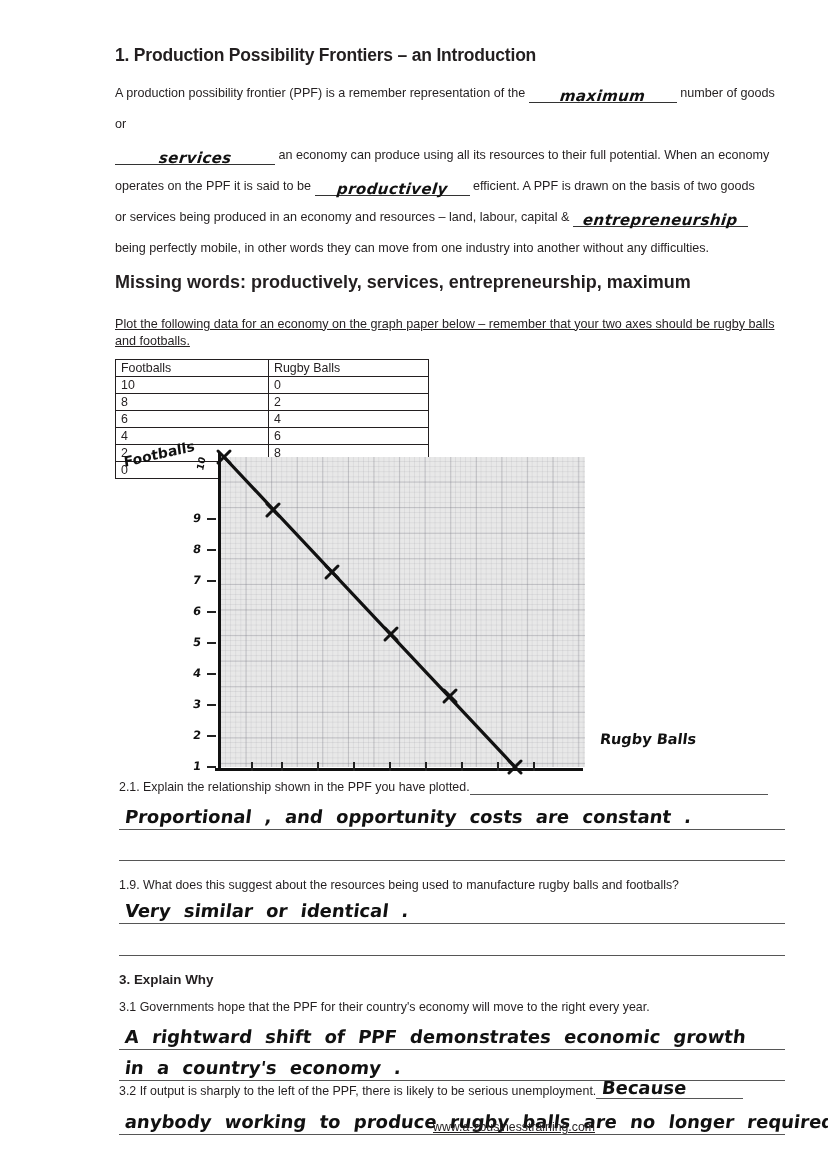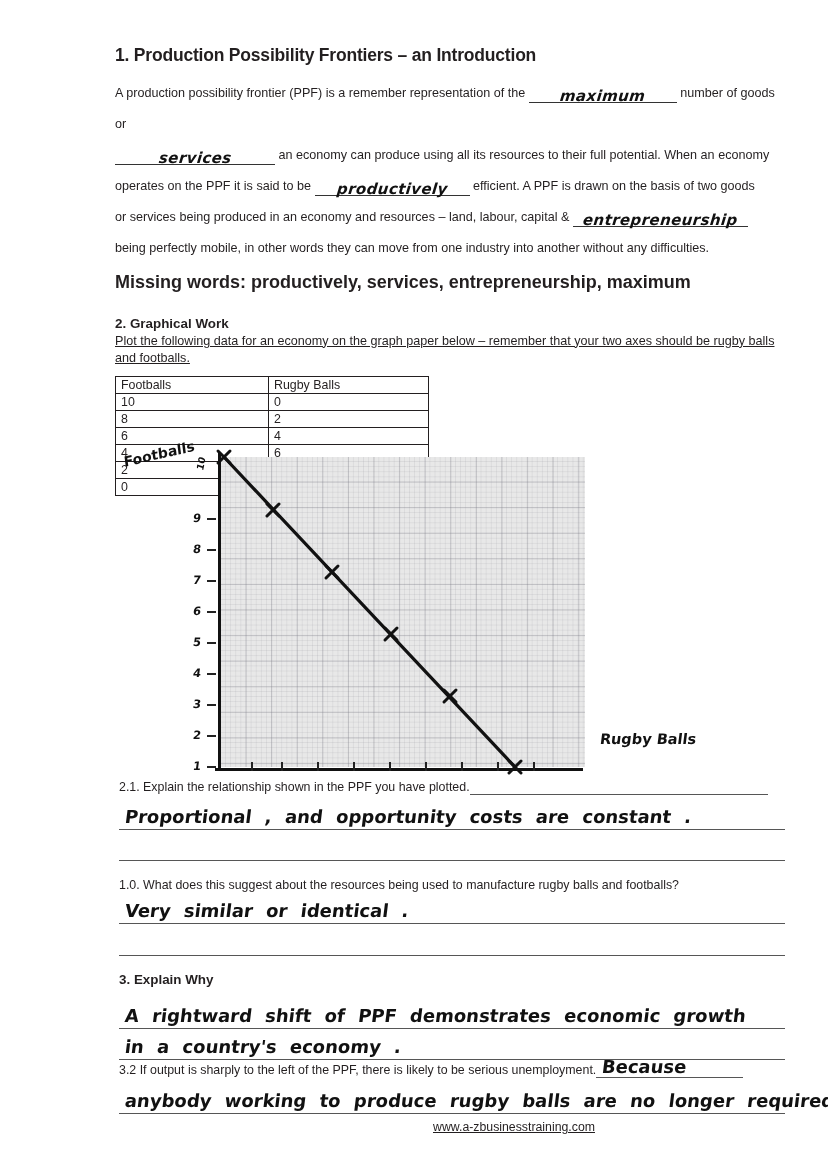--- a/index.html
+++ b/index.html
@@ -295,21 +295,20 @@
     <p class="para"><span>A production possibility frontier (PPF) is a remember representation of the</span>&nbsp;<span class="blank blank-maximum"><span class="hand">maximum</span></span>&nbsp;<span>number of goods or</span>
     <br><span class="blank blank-services"><span class="hand">services</span></span>&nbsp;<span>an economy can produce using all its resources to their full potential. When an economy</span>
     <br><span>operates on the PPF it is said to be</span>&nbsp;<span class="blank blank-productively"><span class="hand">productively</span></span>&nbsp;<span>efficient. A PPF is drawn on the basis of two goods</span>
     <br><span>or services being produced in an economy and resources – land, labour, capital &amp;</span>&nbsp;<span class="blank blank-entrepreneurship"><span class="hand">entrepreneurship</span></span>
     <br><span>being perfectly mobile, in other words they can move from one industry into another without any difficulties.</span></p>
 
     <p class="missing">Missing words: productively, services, entrepreneurship, maximum</p>
 
     <div style="height:22px"></div>
 
-    <h2 class="sec-head">2. Graphical Work</h2>
     <p class="para-tight">Plot the following data for an economy on the graph paper below – remember that your two axes should be rugby balls and footballs.</p>
 
     <table class="data">
       <colgroup>
           <col class="c1">
           <col class="c2">
         </colgroup>
       <thead>
         <tr>
           <th>Footballs</th>
@@ -427,36 +426,39 @@
         <div class="rule"></div>
       </div>
 
       <div class="rule-row" style="height:31px;">
         <div class="rule"></div>
       </div>
 
       <div style="height:14px"></div>
 
       <div style="position:relative;height:18px;">
-        <span class="qline">1.0. What does this suggest about the resources being used to manufacture rugby balls and footballs?</span>
+        <span class="qline">1.9. What does this suggest about the resources being used to manufacture rugby balls and footballs?</span>
       </div>
 
       <div class="rule-row" style="height:31px;">
         <span class="answer">Very  similar  or  identical .</span>
         <div class="rule"></div>
       </div>
 
       <div class="rule-row" style="height:32px;">
         <div class="rule"></div>
       </div>
 
       <div style="height:16px"></div>
 
       <h2 class="sec-head" style="margin-bottom:10px;">3. Explain Why</h2>
 
+      <div style="position:relative;height:21px;">
+        <span class="qline">3.1 Governments hope that the PPF for their country's economy will move to the right every year.</span>
+      </div>
 
       <div class="rule-row" style="height:32px;">
         <span class="answer">A  rightward  shift  of  PPF  demonstrates  economic  growth</span>
         <div class="rule"></div>
       </div>
 
       <div class="rule-row" style="height:31px;">
         <span class="answer">in  a  country's  economy .</span>
         <div class="rule"></div>
       </div>

